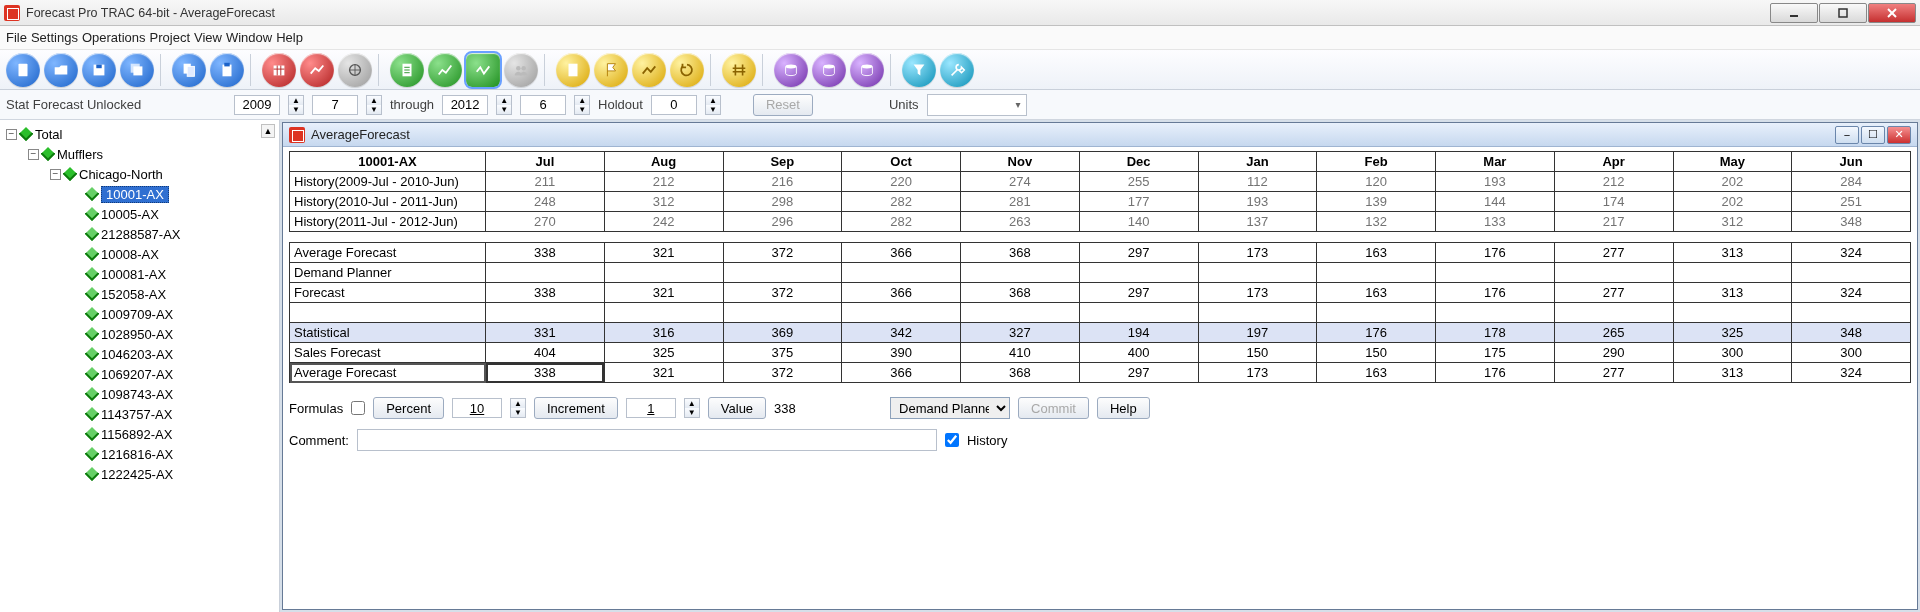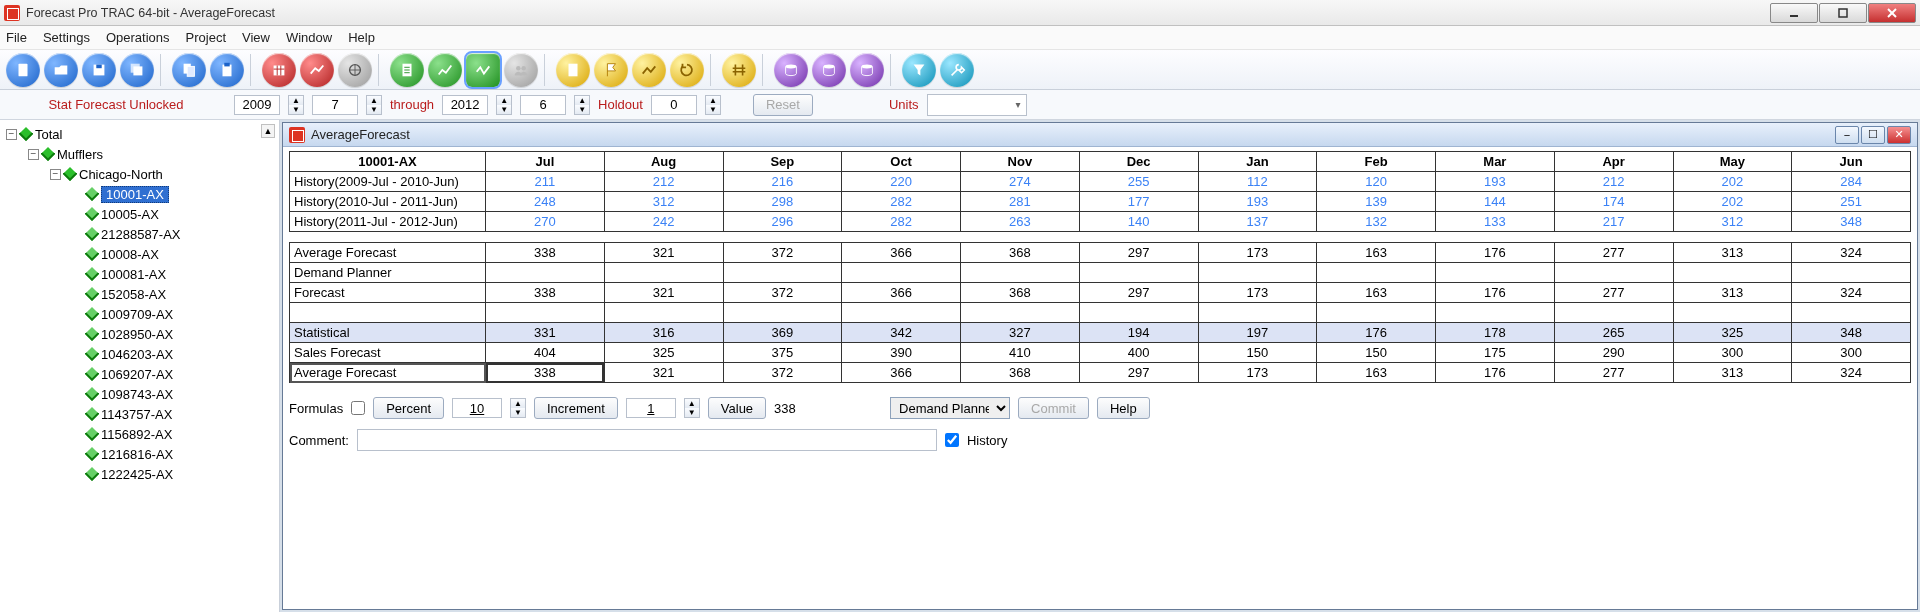--- a/index.html
+++ b/index.html
@@ -9,40 +9,40 @@
   .titlebar { height: 26px; background: linear-gradient(#f7f7f7,#e9e9e9); border-bottom: 1px solid #c0c0c0; display: flex; align-items: center; padding: 0 4px; }
   .titlebar-icon { width: 16px; height: 16px; background: #d32; border-radius: 2px; margin-right: 6px; position: relative; }
   .titlebar-icon::after { content:""; position:absolute; left:3px; top:3px; width:10px; height:10px; border:1px solid #fff; }
   .titlebar-title { flex:1; font-size:12.5px; color:#333; }
   .titlebar-btns { display:flex; gap:1px; }
   .titlebar-btn { width:48px; height:20px; display:flex; align-items:center; justify-content:center; border:1px solid #888; background:linear-gradient(#f9f9f9,#d9d9d9); border-radius:2px;}
   .titlebar-btn.close { background: linear-gradient(#f08080,#c53030); color:#fff; }
   .titlebar-btn svg { width:12px; height:12px; }
   
   
-  .menubar { height:24px; display:flex; align-items:center; padding:0 6px; gap:16px; background:#fafafa; border-bottom:1px solid #e5e5e5;}
+  .menubar { height:24px; display:flex; align-items:center; padding:0 6px; gap:4px; background:#fafafa; border-bottom:1px solid #e5e5e5;}
   .menubar-item { font-size:13px; color:#222; cursor:default; }
   
   
   .toolbar { height:40px; background:linear-gradient(#fdfdff,#eef2f8); border-bottom:1px solid #c9d0da; display:flex; align-items:center; padding:2px 6px; gap:4px;}
   .sep { width:6px; height:32px; border-left:1px solid #c9d0da; margin:0 2px;}
   .tbtn { width:34px; height:34px; border-radius:50%; display:flex; align-items:center; justify-content:center; box-shadow: inset 0 1px 1px rgba(255,255,255,.8), 0 1px 1px rgba(0,0,0,.15);}
   .tbtn svg { width:18px; height:18px; }
   .tbtn.pressed { outline:2px solid #6aa0ff; border-radius:6px; }
   .c-blue { background: radial-gradient(circle at 30% 30%, #7fb6ff,#1c63c9);}
   .c-red { background: radial-gradient(circle at 30% 30%, #ff8b8b,#b02020);}
   .c-gray { background: radial-gradient(circle at 30% 30%, #e5e5e5,#9a9a9a);}
   .c-green { background: radial-gradient(circle at 30% 30%, #8be08b,#1f8f1f);}
   .c-yellow { background: radial-gradient(circle at 30% 30%, #fff2a0,#d9a400);}
   .c-purple { background: radial-gradient(circle at 30% 30%, #d9b3ff,#6f2da8);}
   .c-cyan { background: radial-gradient(circle at 30% 30%, #9be7ff,#0a8fb5);}
   
   
   .parambar { height:30px; background:#f7f9fc; border-bottom:1px solid #d0d6df; display:flex; align-items:center; padding:0 6px; gap:8px; font-size:13px;}
-  .parambar .lbl { color:#b91c1c;text-align:center; }
+  .parambar .lbl { color:#404040; }
   .parambar input[type=text] { height:20px; width:46px; border:1px solid #b8c0cc; padding:0 4px; font-size:13px; text-align:center; background:#fff;}
   .spinner { display:inline-flex; flex-direction:column; border:1px solid #b8c0cc; height:20px; width:16px; }
   .spinner .up, .spinner .down { flex:1; display:flex; align-items:center; justify-content:center; font-size:8px; background:linear-gradient(#fafcff,#e4eaf2); cursor:pointer;}
   .btn { height:22px; padding:0 12px; border:1px solid #9cabc0; border-radius:3px; background:linear-gradient(#fdfdfd,#e4e9f0); font-size:13px; display:inline-flex;align-items:center;}
   .btn:disabled { color:#a8a8a8; }
   .combo { height:22px; width:100px; border:1px solid #b8c0cc; background:#fff; display:flex; align-items:center; padding:0 18px 0 6px; position:relative;}
   .combo::after { content:"▾"; position:absolute; right:5px; color:#666; font-size:10px;}
   
   
   .main { display:flex; height: calc(612px - 26px - 24px - 40px - 30px); }
@@ -70,21 +70,21 @@
   .panel-winbtns { display:flex; gap:2px;}
   .panel-winbtn { width:24px; height:18px; border:1px solid #6a86ab; border-radius:2px; display:flex;align-items:center;justify-content:center; background:linear-gradient(#f4f8fe,#cedef0); font-size:11px;}
   .panel-winbtn.close { background:linear-gradient(#f59090,#cc3030); color:#fff;}
   .panel-body { flex:1; padding:4px 6px 6px 6px; overflow:auto;}
   
   
   table.grid { border-collapse:collapse; width:100%; table-layout:fixed; }
   table.grid th, table.grid td { border:1px solid #333; height:20px; font-size:13px; text-align:center; padding:0 4px; background:#fff;}
   table.grid th { font-weight:bold; background:#fff;}
   table.grid .rowhdr { text-align:left; font-weight:normal; background:#fff; }
-  table.grid .hist td:not(.rowhdr) { color:#3b82f6; }
+  table.grid .hist td:not(.rowhdr) { color:#737373; }
   table.grid.sec2 { margin-top:10px;border-radius:30px;}
   table.grid .hl td { background:#dce3f5; }
   table.grid .sel td.rowhdr { outline: 2px solid #555; outline-offset:-2px;}
   table.grid .selcell { outline:2px solid #333; outline-offset:-2px; font-weight:normal;}
   col.first { width:196px; }
   
   
   .bottom { margin-top:14px; display:flex; flex-direction:column; gap:10px; font-size:13px;}
   .row1 { display:flex; align-items:center; gap:8px;}
   .row2 { display:flex; align-items:center; gap:8px;}

